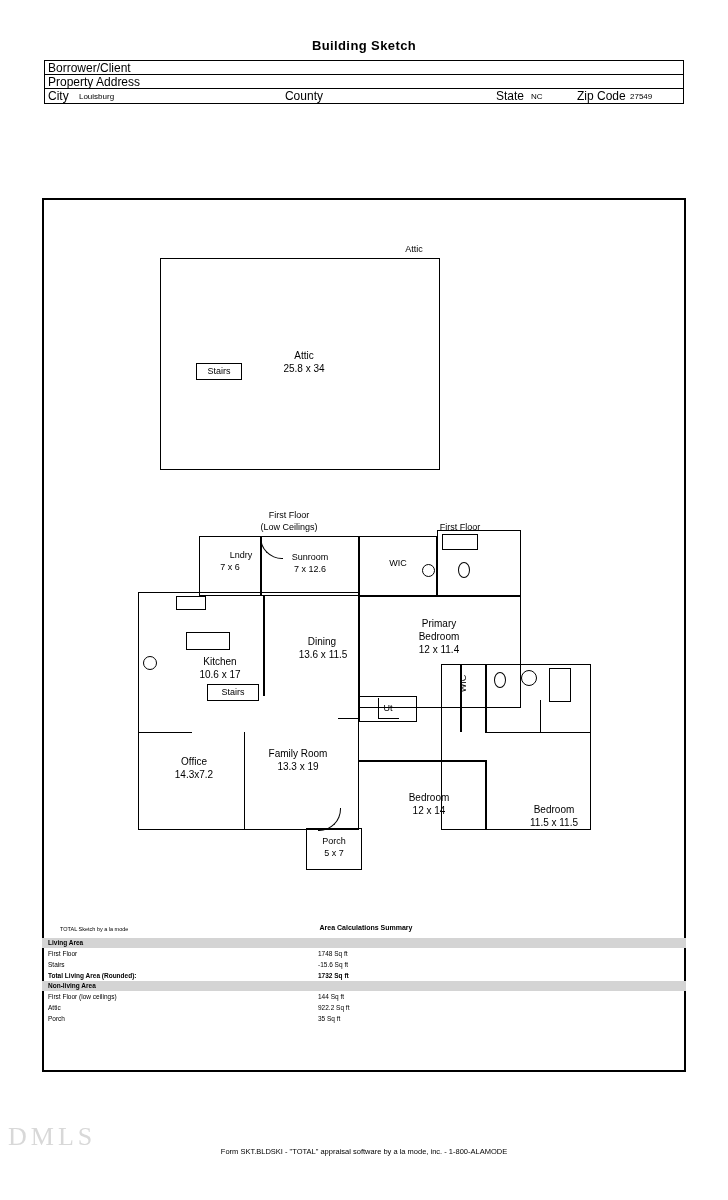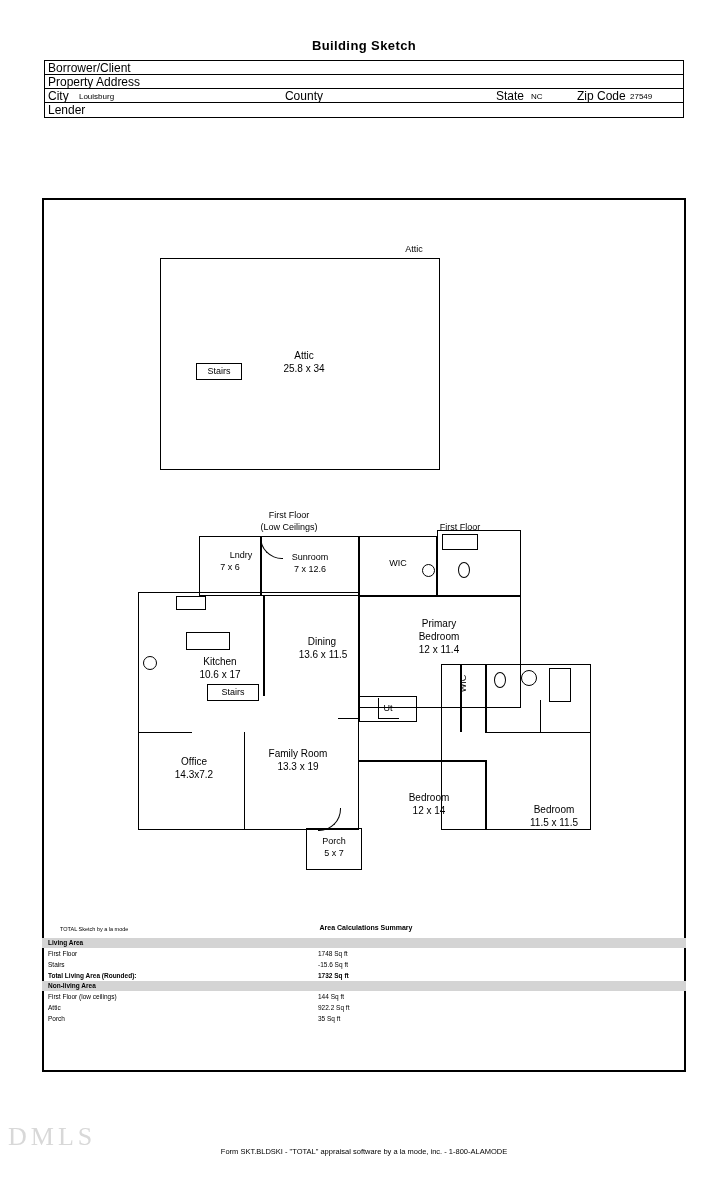--- a/index.html
+++ b/index.html
@@ -187,24 +187,20 @@
     <div class="hdr-row">
       <div class="hdr-lbl w-lbl-2">City</div>
       <div class="hdr-val" style="flex:0 0 200px;">Louisburg</div>
       <div class="hdr-lbl" style="width:40px;">County</div>
       <div class="hdr-val" style="flex:0 0 160px;"></div>
       <div class="hdr-lbl" style="width:30px;">State</div>
       <div class="hdr-val" style="flex:0 0 40px;">NC</div>
       <div class="hdr-lbl" style="width:46px;">Zip Code</div>
       <div class="hdr-val" style="flex:0 0 50px;">27549</div>
     </div>
-    <div class="hdr-row">
-      <div class="hdr-lbl w-lbl-1">Lender</div>
-      <div class="hdr-val"></div>
-    </div>
   </div>
 
   <div class="sketch-frame">
 
     <div class="lbl" style="left:330px; top:44px; width:80px;">Attic</div>
     <div class="room-box" style="left:116px; top:58px; width:280px; height:212px;"></div>
     <div class="lbl big" style="left:215px; top:150px; width:90px;">Attic</div>
     <div class="lbl big" style="left:215px; top:163px; width:90px;">25.8 x 34</div>
     <div class="btn-box" style="left:152px; top:163px; width:46px;">Stairs</div>
 

